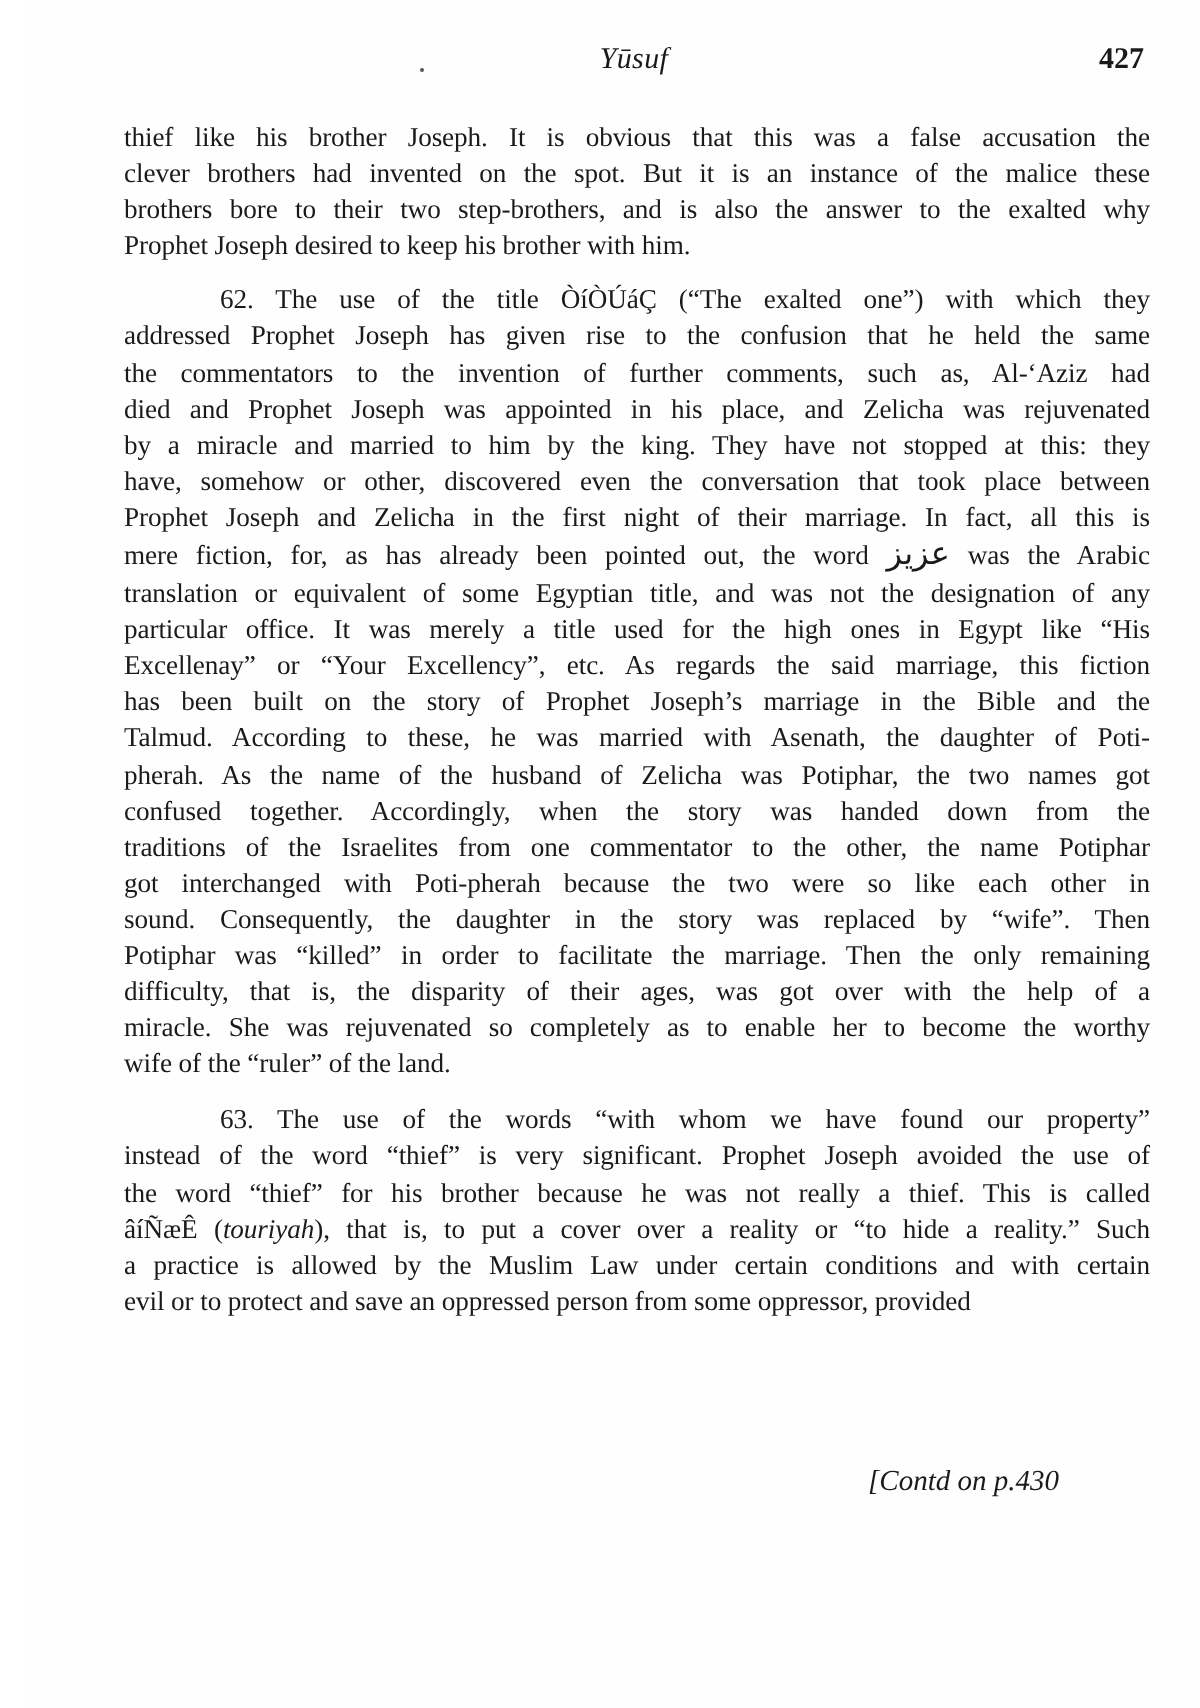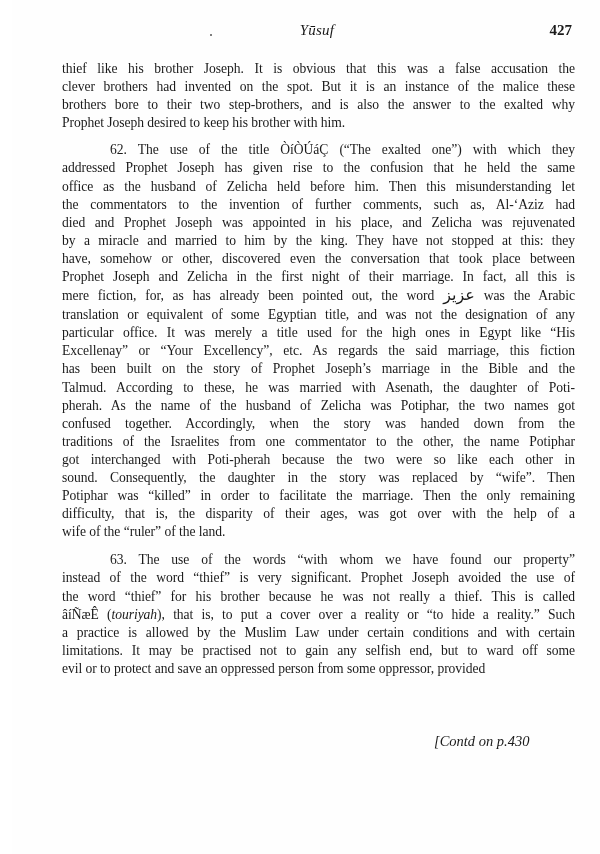--- a/index.html
+++ b/index.html
@@ -112,46 +112,45 @@
   <div class="body-text">
     <div class="para p1">
         <span class="line">thief like his brother Joseph. It is obvious that this was a false accusation the</span>
         <span class="line">clever brothers had invented on the spot. But it is an instance of the malice these</span>
         <span class="line">brothers bore to their two step-brothers, and is also the answer to the exalted why</span>
         <span class="line last">Prophet Joseph desired to keep his brother with him.</span>
       </div>
     <div class="para p2">
         <span class="line" style="padding-left: 48px;">62. The use of the title ÒíÒÚáÇ (“The exalted one”) with which they</span>
         <span class="line">addressed Prophet Joseph has given rise to the confusion that he held the same</span>
-        <span class="line">office as the husband of Zelicha held before him. Then this misunderstanding let</span>
         <span class="line">the commentators to the invention of further comments, such as, Al-‘Aziz had</span>
         <span class="line">died and Prophet Joseph was appointed in his place, and Zelicha was rejuvenated</span>
         <span class="line">by a miracle and married to him by the king. They have not stopped at this: they</span>
         <span class="line">have, somehow or other, discovered even the conversation that took place between</span>
         <span class="line">Prophet Joseph and Zelicha in the first night of their marriage. In fact, all this is</span>
         <span class="line tall"><span>mere fiction, for, as has already been pointed out, the word </span><span class="arabic">عزيز</span><span> was the Arabic</span></span>
         <span class="line">translation or equivalent of some Egyptian title, and was not the designation of any</span>
         <span class="line">particular office. It was merely a title used for the high ones in Egypt like “His</span>
         <span class="line">Excellenay” or “Your Excellency”, etc. As regards the said marriage, this fiction</span>
         <span class="line">has been built on the story of Prophet Joseph’s marriage in the Bible and the</span>
         <span class="line">Talmud. According to these, he was married with Asenath, the daughter of Poti-</span>
         <span class="line">pherah. As the name of the husband of Zelicha was Potiphar, the two names got</span>
         <span class="line">confused together. Accordingly, when the story was handed down from the</span>
         <span class="line">traditions of the Israelites from one commentator to the other, the name Potiphar</span>
         <span class="line">got interchanged with Poti-pherah because the two were so like each other in</span>
         <span class="line">sound. Consequently, the daughter in the story was replaced by “wife”. Then</span>
         <span class="line">Potiphar was “killed” in order to facilitate the marriage. Then the only remaining</span>
         <span class="line">difficulty, that is, the disparity of their ages, was got over with the help of a</span>
+        <span class="line">miracle. She was rejuvenated so completely as to enable her to become the worthy</span>
         <span class="line last">wife of the “ruler” of the land.</span>
       </div>
     <div class="para p3">
         <span class="line" style="padding-left: 48px;">63. The use of the words “with whom we have found our property”</span>
         <span class="line">instead of the word “thief” is very significant. Prophet Joseph avoided the use of</span>
         <span class="line">the word “thief” for his brother because he was not really a thief. This is called</span>
         <span class="line"><span>âíÑæÊ (</span><span class="it">touriyah</span><span>), that is, to put a cover over a reality or “to hide a reality.” Such</span></span>
         <span class="line">a practice is allowed by the Muslim Law under certain conditions and with certain</span>
-        <span class="line">limitations. It may be practised not to gain any selfish end, but to ward off some</span>
         <span class="line last">evil or to protect and save an oppressed person from some oppressor, provided</span>
       </div>
   </div>
 
   <div class="contd">[Contd on p.430</div>
 </div>
 
 </body></html>

